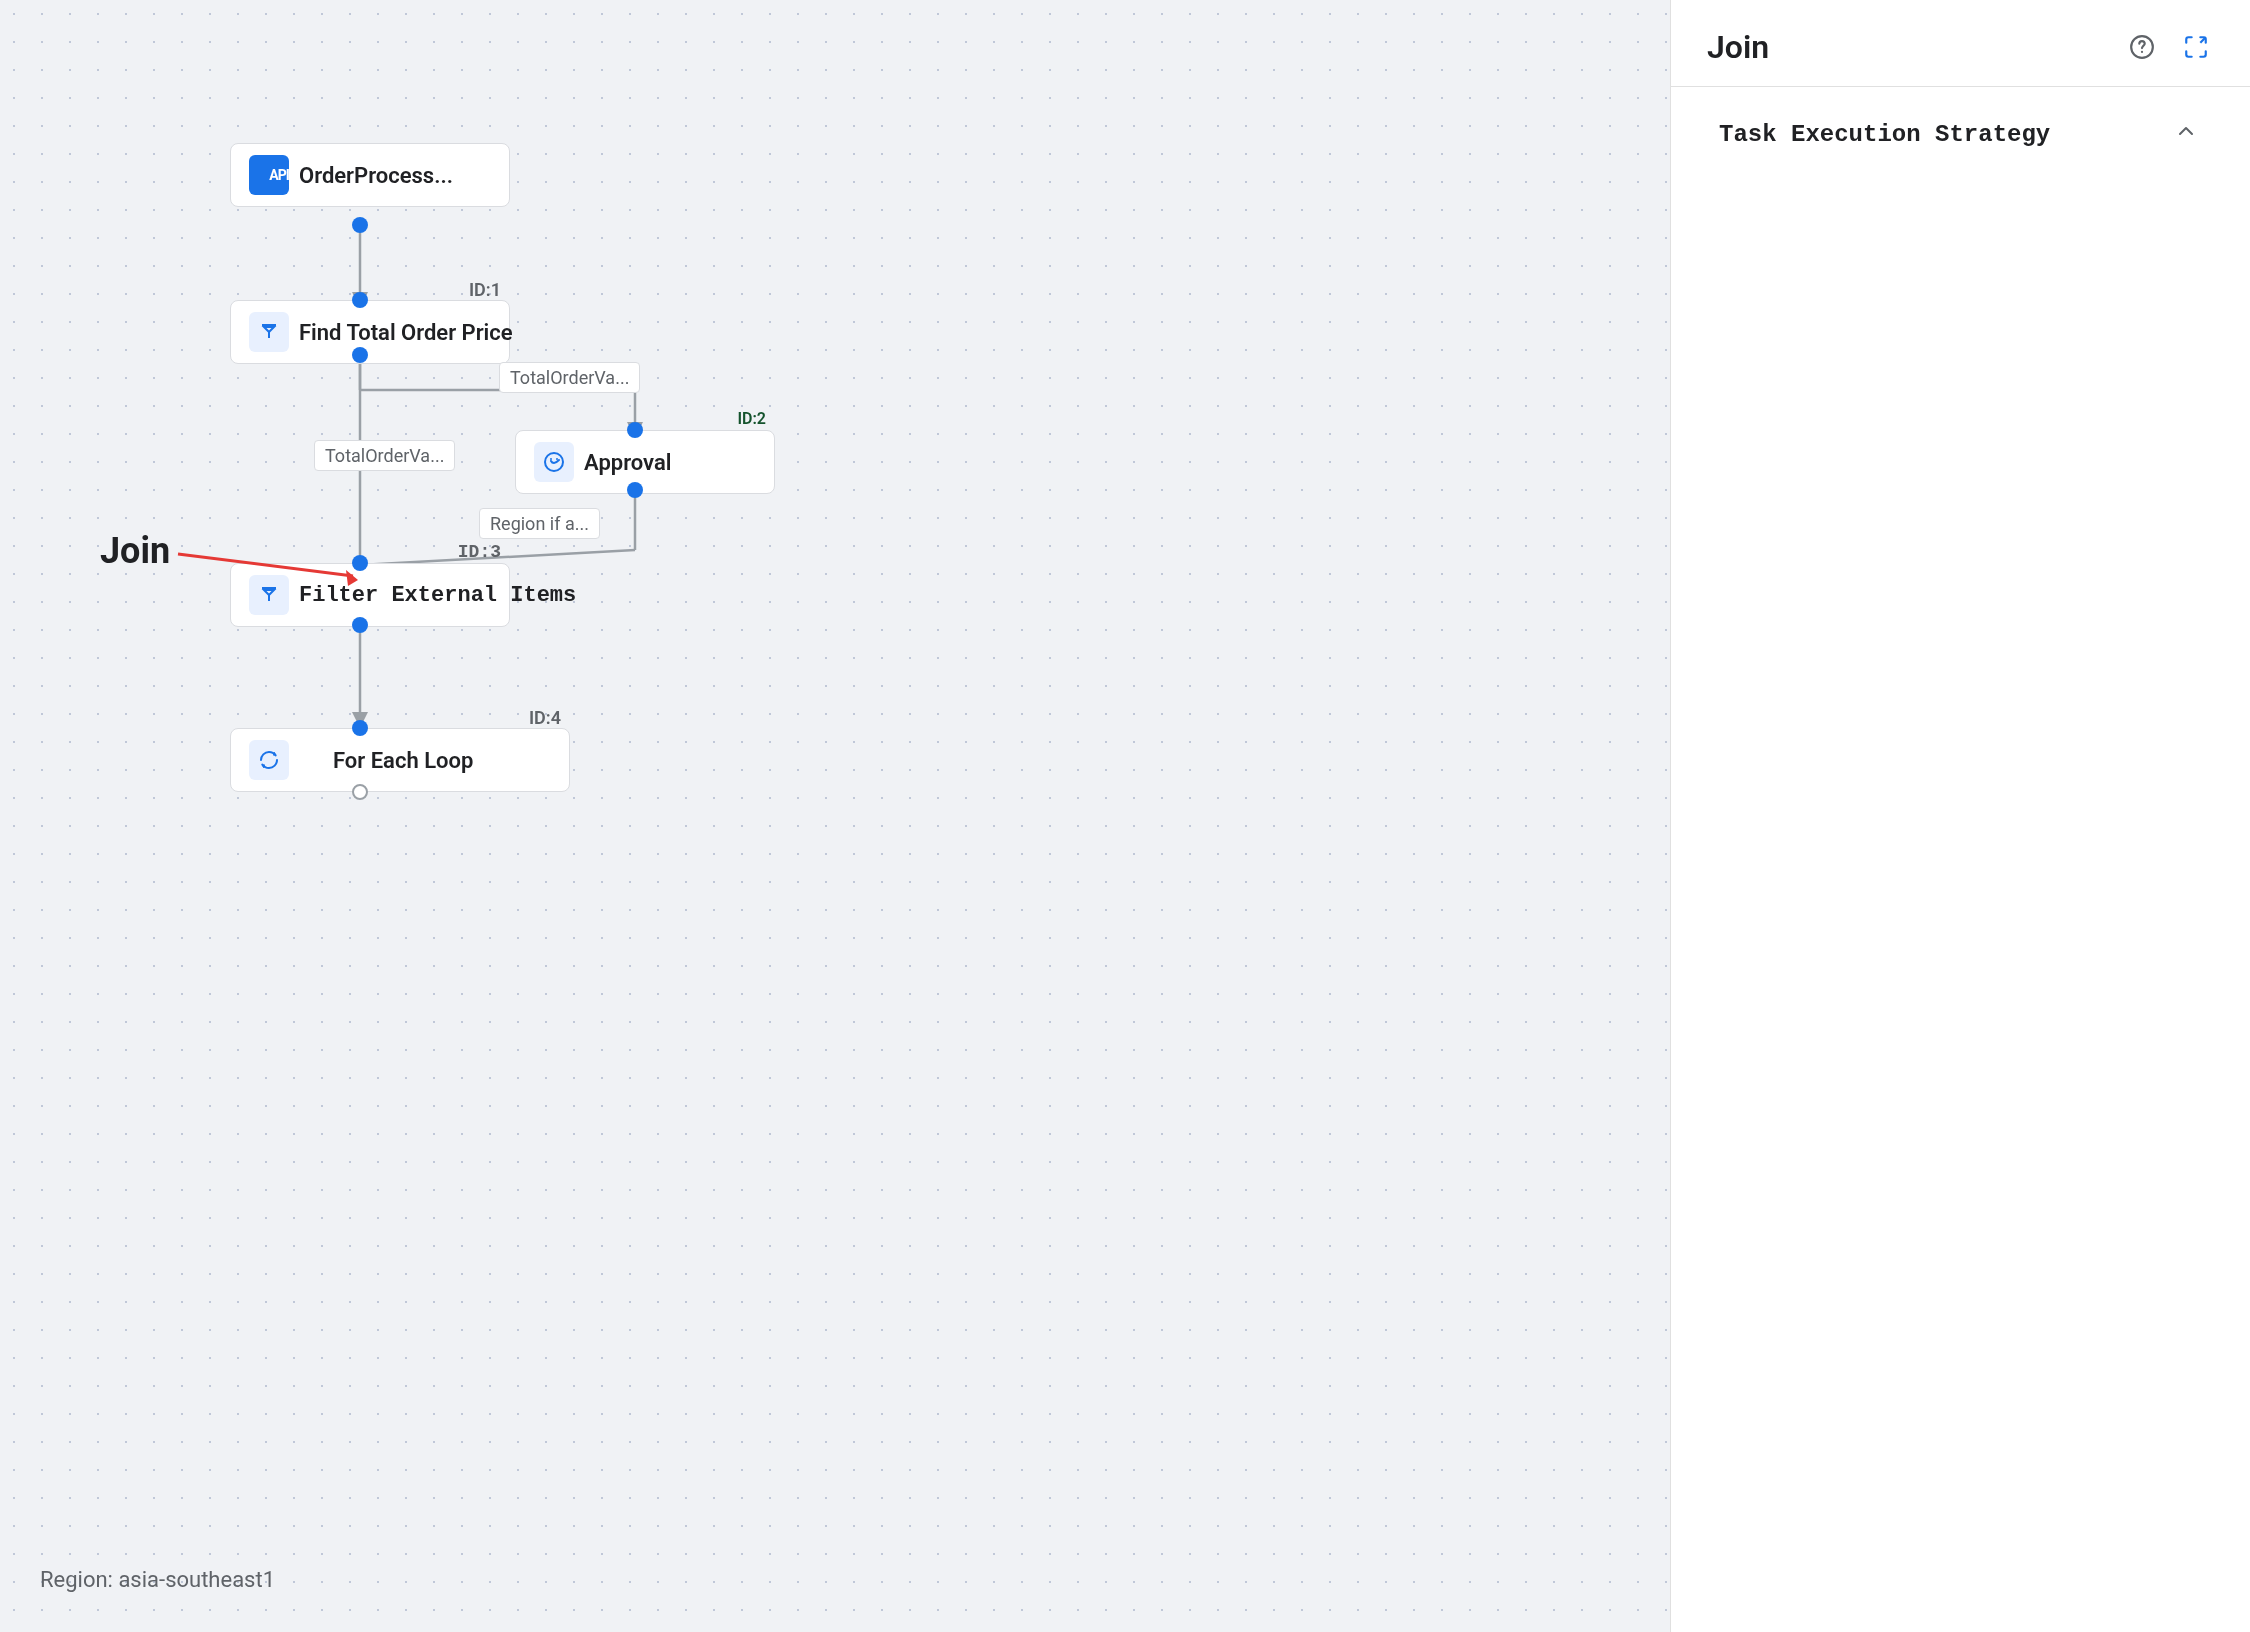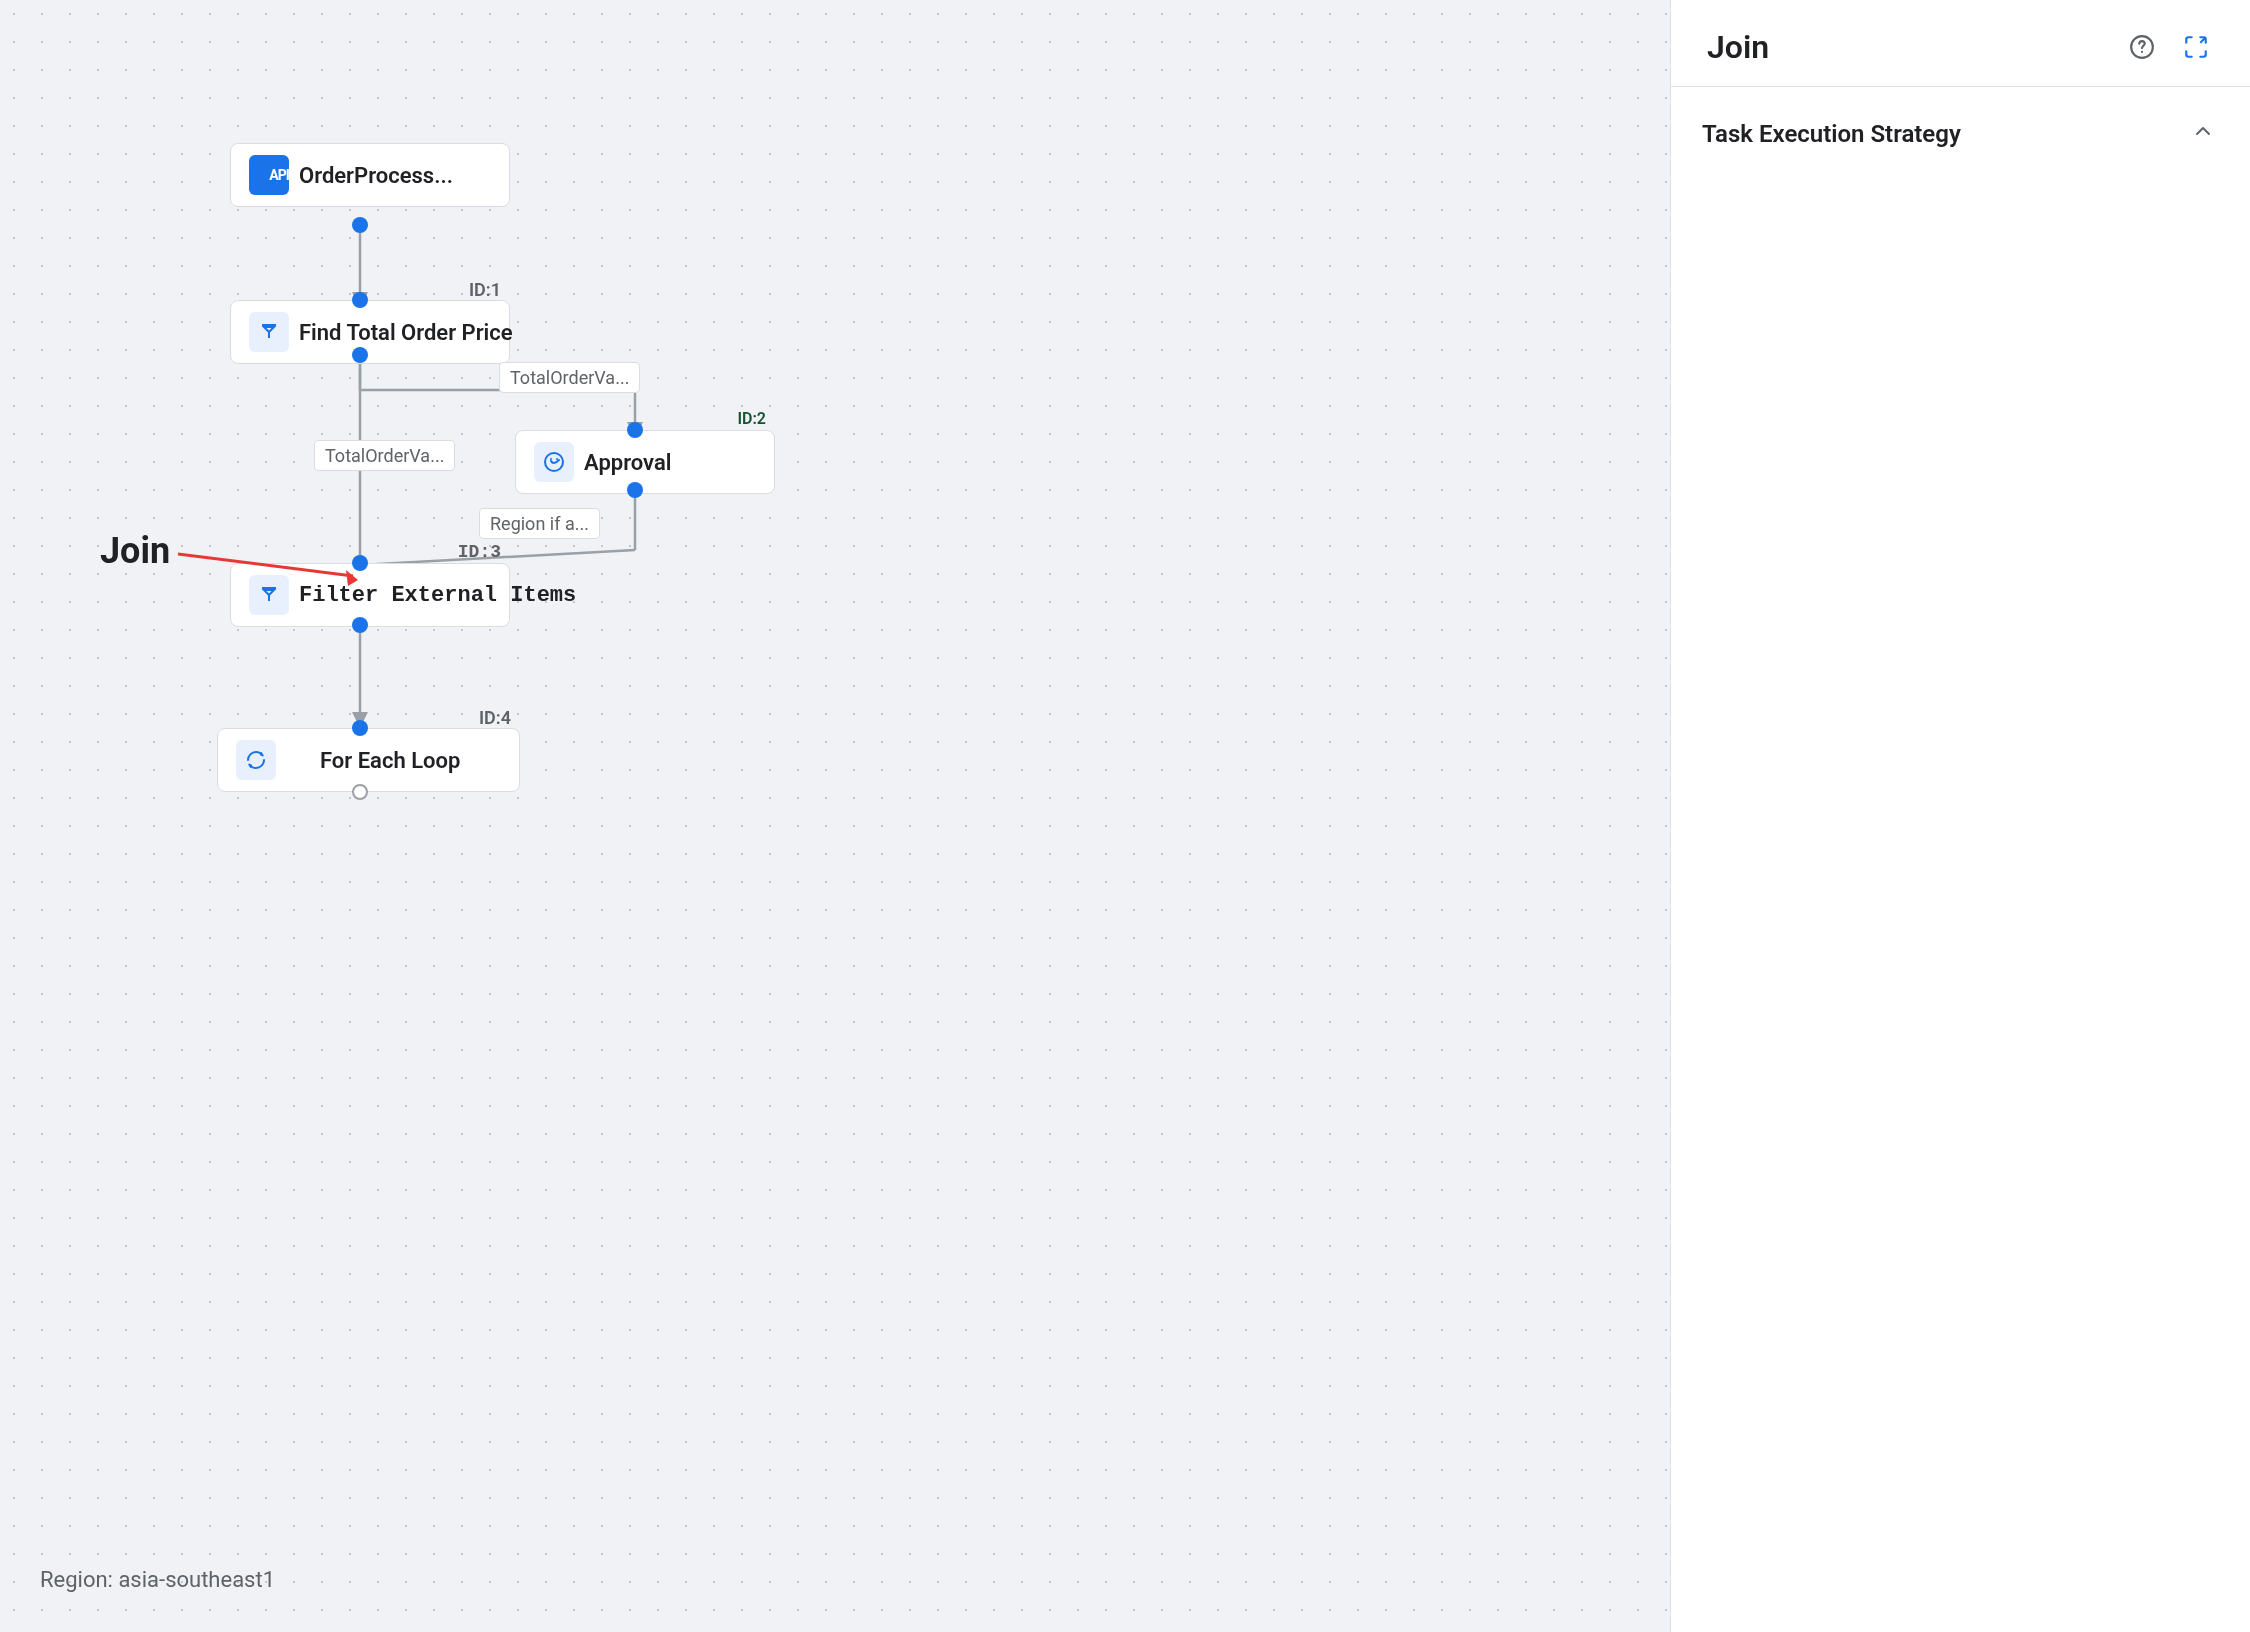--- a/index.html
+++ b/index.html
@@ -149,21 +149,22 @@
       display: flex;
       align-items: center;
       justify-content: center;
       cursor: pointer;
       color: #5f6368;
       font-size: 24px;
       border-radius: 50%;
     }
 
     .panel-section {
-      padding: 28px 31px;
+      padding: 28px 48px;
+      font-family: Liberation Mono, monospace;
     }
 
     .section-header {
       display: flex;
       align-items: center;
       justify-content: space-between;
       margin-bottom: 24px;
     }
 
     .section-title {
@@ -289,21 +290,21 @@
       <svg width="24" height="24" viewBox="0 0 24 24" fill="none">
         <path d="M7 7l5 5v6l0 0 0 0V12L17 7H7z" stroke="#1a73e8" stroke-width="2" fill="none"></path>
         <path d="M5 5h14" stroke="#1a73e8" stroke-width="2"></path>
       </svg>
     </div>
     <span>Filter External Items</span>
   </div>
   <div class="dot" style="left:360px; top:563px;"></div>
   <div class="dot" style="left:360px; top:625px;"></div>
 
-  <div class="node" style="left:217px; top:728px; width:303px;gap:44px;">
+  <div class="node" style="left:230px; top:728px; width:340px;gap:44px;">
     <div style="position:absolute; right:8px; top:-22px; font-size:18px; color:#5f6368;">ID:4</div>
     <div class="node-icon icon-loop">
       <svg width="24" height="24" viewBox="0 0 24 24" fill="none">
         <path d="M4 12C4 7.58 7.58 4 12 4C14.76 4 17.19 5.36 18.67 7.5" stroke="#1a73e8" stroke-width="2" stroke-linecap="round"></path>
         <path d="M20 12C20 16.42 16.42 20 12 20C9.24 20 6.81 18.64 5.33 16.5" stroke="#1a73e8" stroke-width="2" stroke-linecap="round"></path>
         <polyline points="17,4 19,7 16,7" fill="#1a73e8" stroke="#1a73e8" stroke-width="1"></polyline>
         <polyline points="7,20 5,17 8,17" fill="#1a73e8" stroke="#1a73e8" stroke-width="1"></polyline>
       </svg>
     </div>
     <span>For Each Loop</span>

